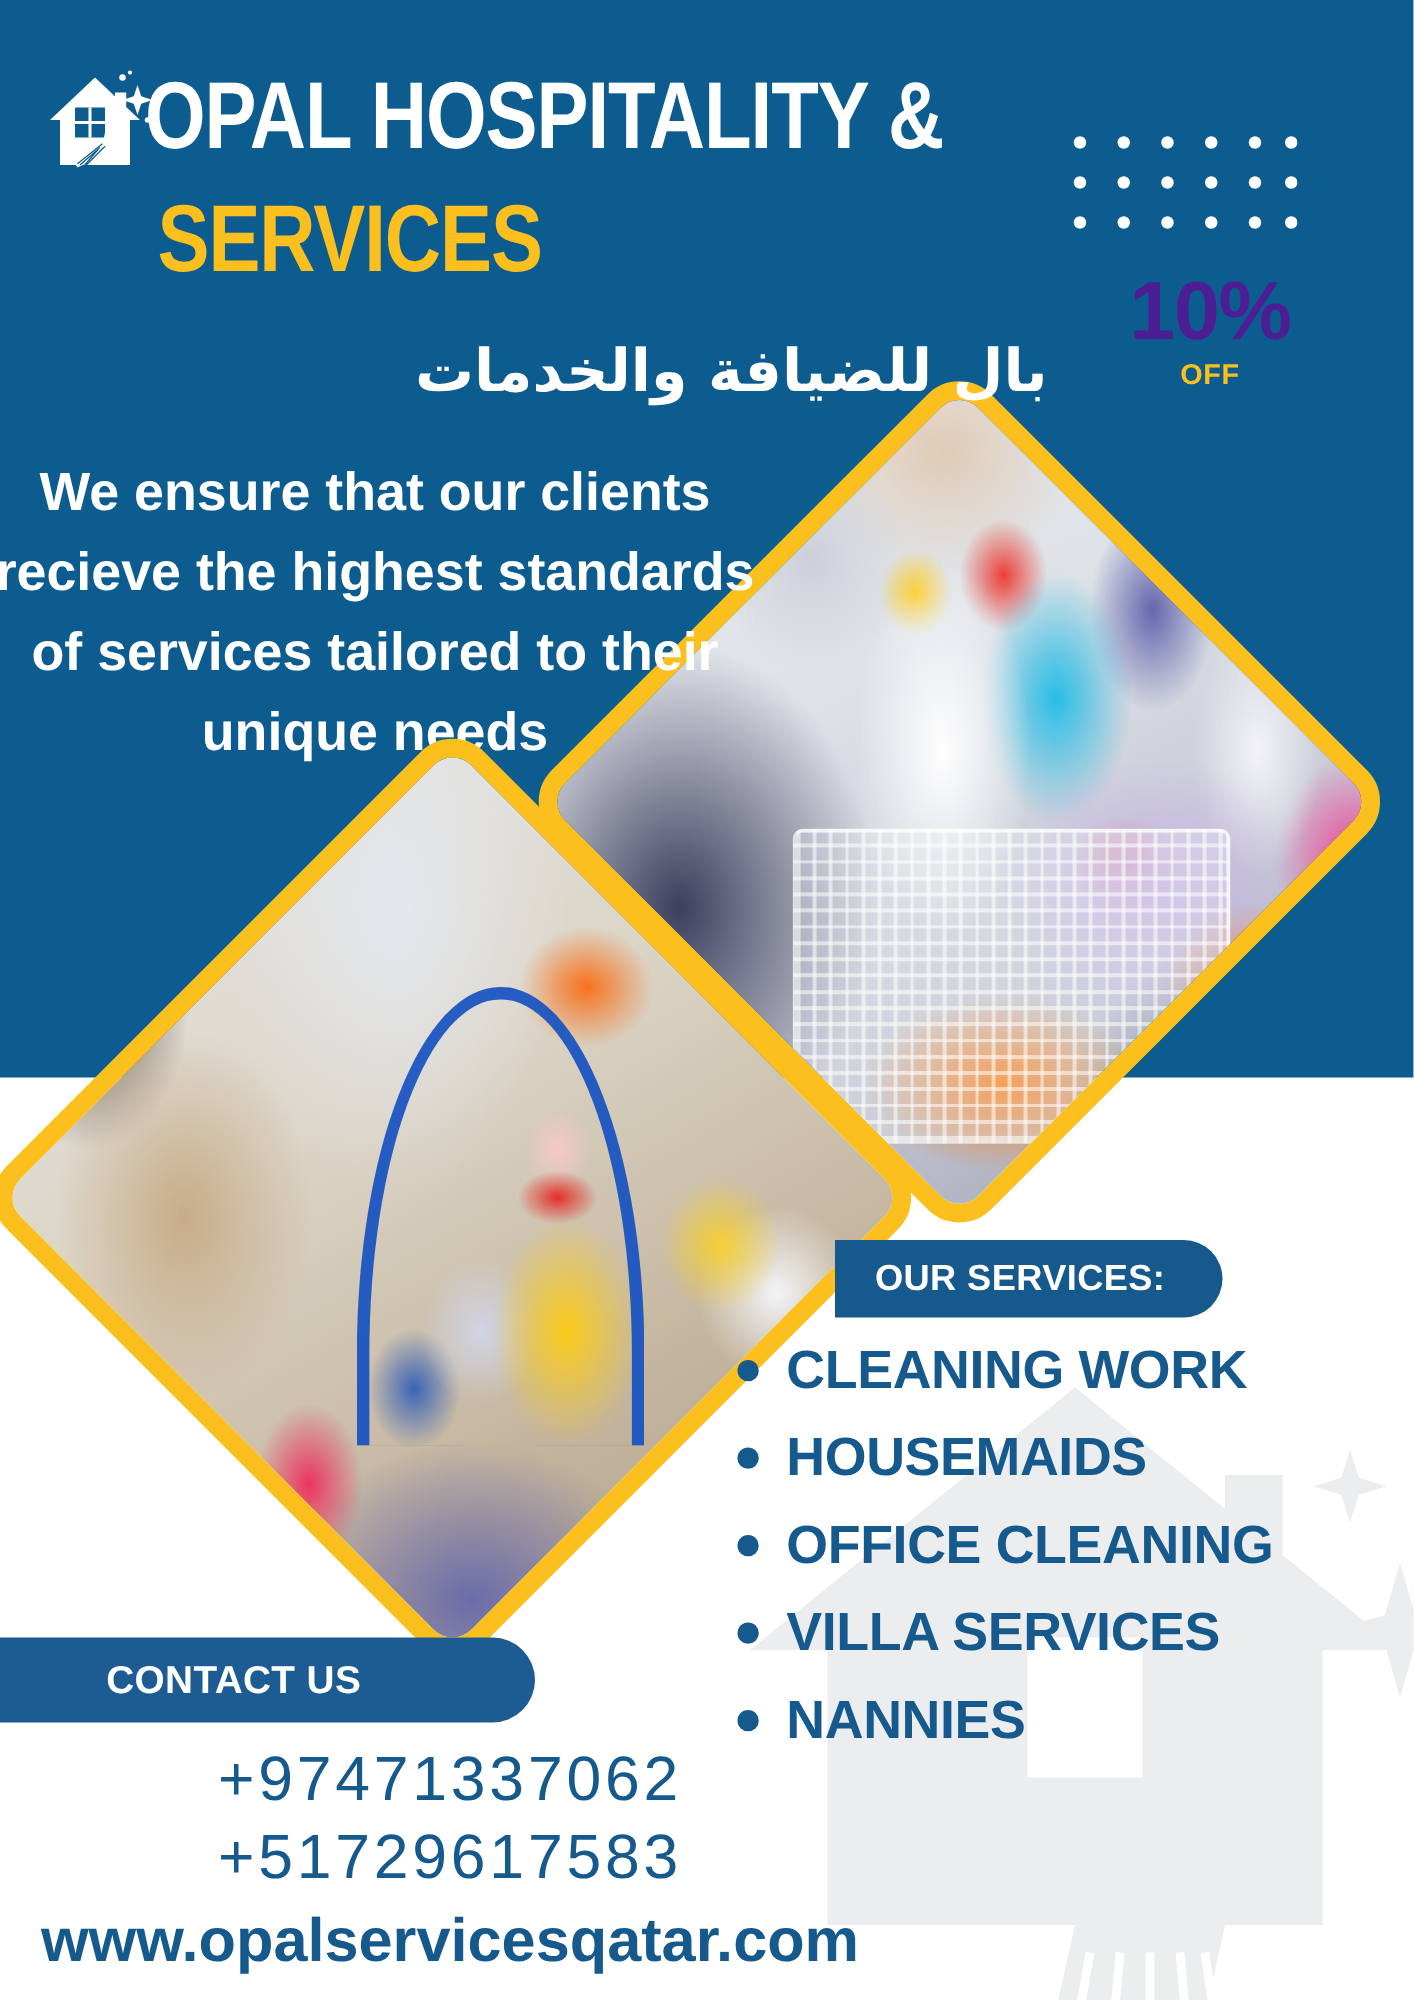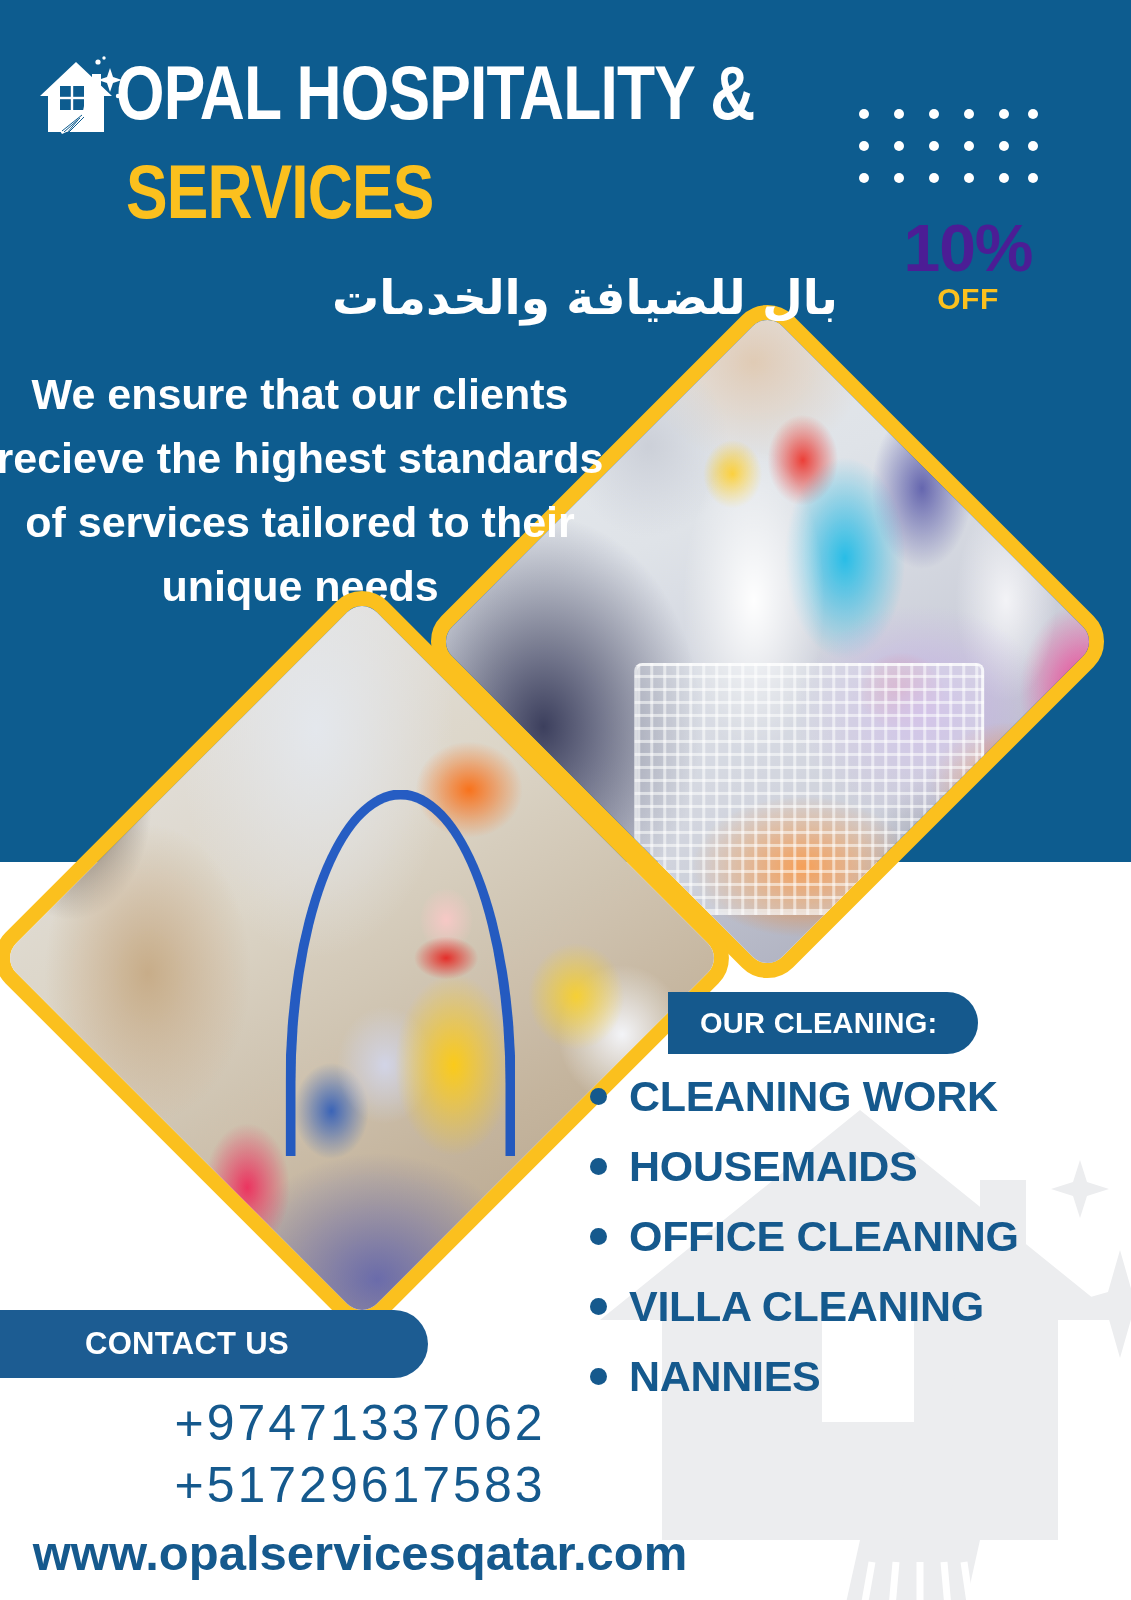--- a/index.html
+++ b/index.html
@@ -94,21 +94,21 @@
   }
   .discount-pct {
     font-family:"Liberation Sans", sans-serif;
     font-size:66px; font-weight:700;
     color:#4c1d95;
     line-height:66px;
     letter-spacing:-1px;
   }
   .discount-off {
     font-family:"Liberation Sans", sans-serif;
-    font-size:30px; font-weight:700;
+    font-size:23px; font-weight:700;
     color:#fbc01e;
     line-height:36px;
     letter-spacing:0.5px;
   }
 
   
   .tagline {
     position:absolute; left:-10px; top:362px;
     width:620px;
     text-align:center;
@@ -405,39 +405,39 @@
 
   <div class="diamond" id="diamond-bottom">
     <div class="inner">
       <div class="photo-bucket">
         <div class="bucket-handle"></div>
       </div>
     </div>
   </div>
 
   <div class="services-pill">
-    <span class="services-pill-label">OUR CLEANING:</span>
+    <span class="services-pill-label">OUR SERVICES:</span>
   </div>
 
   <ul class="services-list">
     <li>
       <span class="bullet-dot"></span>
       <span class="service-label">CLEANING WORK</span>
     </li>
     <li>
       <span class="bullet-dot"></span>
       <span class="service-label">HOUSEMAIDS</span>
     </li>
     <li>
       <span class="bullet-dot"></span>
       <span class="service-label">OFFICE CLEANING</span>
     </li>
     <li>
       <span class="bullet-dot"></span>
-      <span class="service-label">VILLA CLEANING</span>
+      <span class="service-label">VILLA SERVICES</span>
     </li>
     <li>
       <span class="bullet-dot"></span>
       <span class="service-label">NANNIES</span>
     </li>
   </ul>
 
   <div class="contact-pill">
     <span class="contact-pill-label">CONTACT US</span>
   </div>

